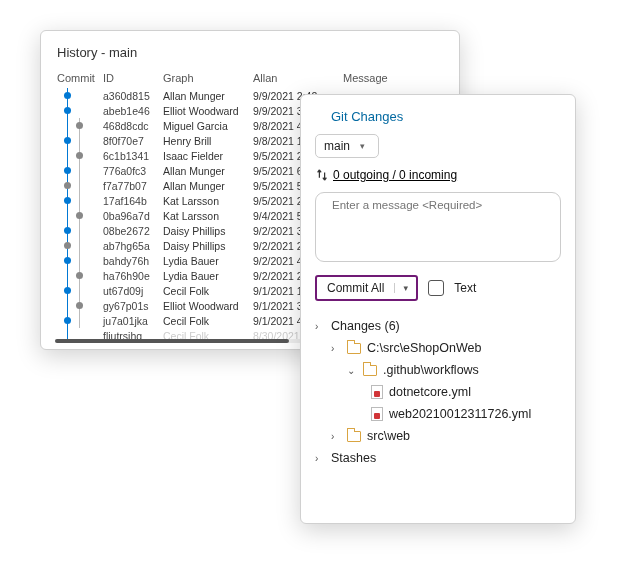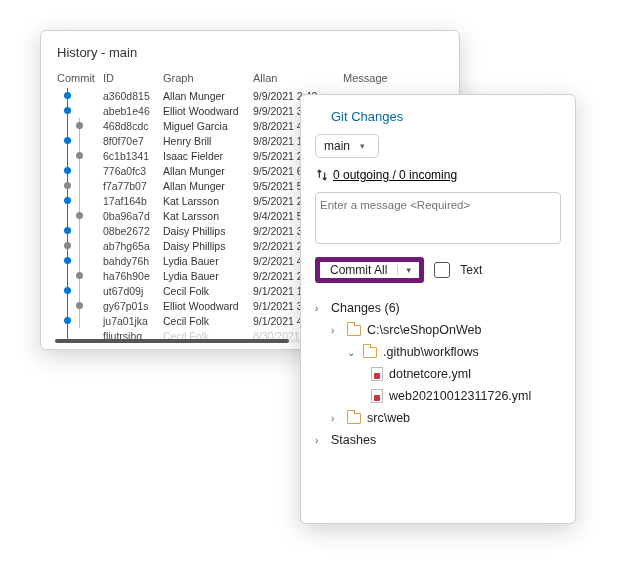--- a/index.html
+++ b/index.html
@@ -91,30 +91,30 @@
     margin-bottom: 10px;
   }
   .branchbox .chev { font-size: 9px; color: #666; }
   .syncrow {
     display: flex; align-items: center; gap: 4px;
     font-size: 12px; margin-bottom: 10px;
   }
   .syncicon { width: 14px; height: 14px; }
   .syncrow a { color: #000; text-decoration: underline; }
   .msgbox {
-    width: 100%; height: 52px;
-    border: 1px solid #ccc; border-radius: 4px;
-    padding: 6px 4px; font-size: 11.5px; color: #888;
+    width: 100%; height: 70px;
+    border: 1px solid #ccc; border-radius: 9px;
+    padding: 6px 16px; font-size: 11.5px; color: #888;
     margin-bottom: 10px; resize: none;
     font-family: inherit;
   }
   .commitrow { display: flex; align-items: center; gap: 10px; margin-bottom: 14px; }
   .commitbtn {
     display: flex; align-items: center;
-    border: 5px solid #701a75; border-radius: 3px;
+    border: 2px solid #701a75; border-radius: 3px;
     font-size: 12px; height: 26px;
   }
   .commitbtn .lbl { padding: 4px 10px; display: flex; align-items: center; }
   .commitbtn .dd { border-left: 1px solid #ccc; width: 22px; display: flex; align-items: center; justify-content: center; font-size: 9px; color: #555;}
   .checkbox {
     width: 16px; height: 16px; border: 1.5px solid #555; border-radius: 3px;
   }
   .tree { font-size: 12.5px; }
   .trow { display: flex; align-items: center; gap: 6px; padding: 4px 0; }
   .indent1 { padding-left: 16px; }

